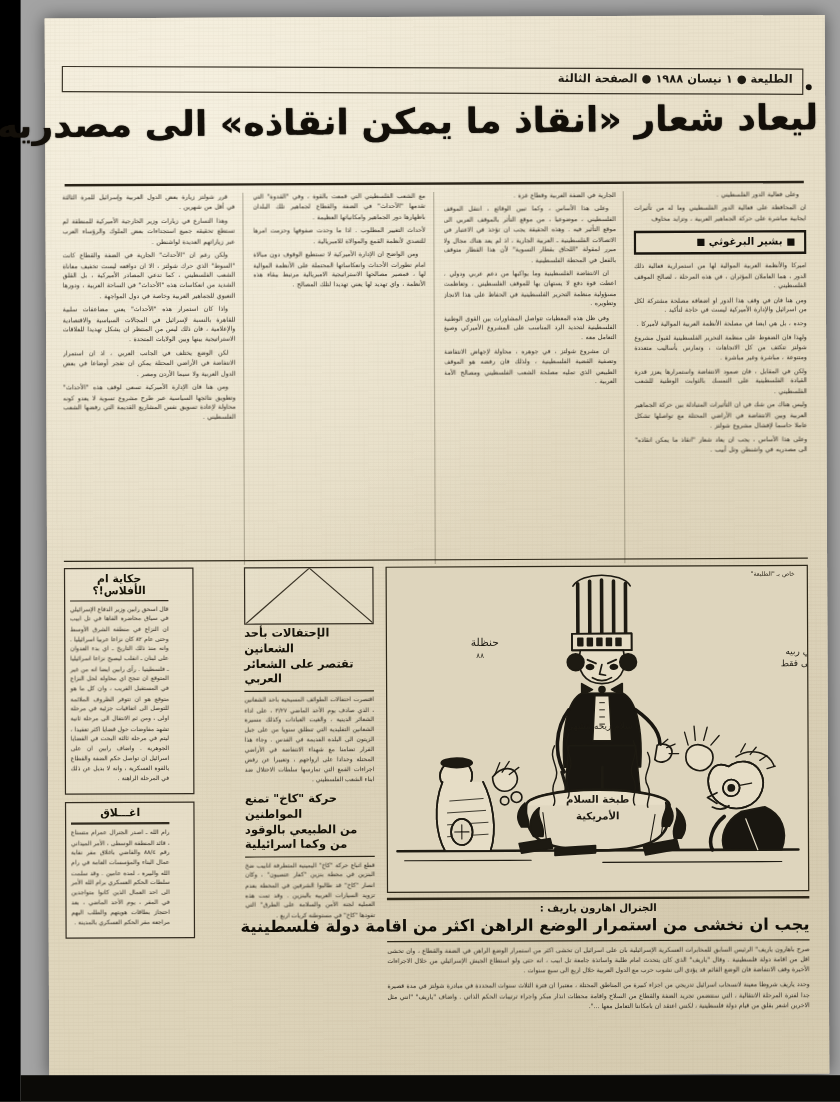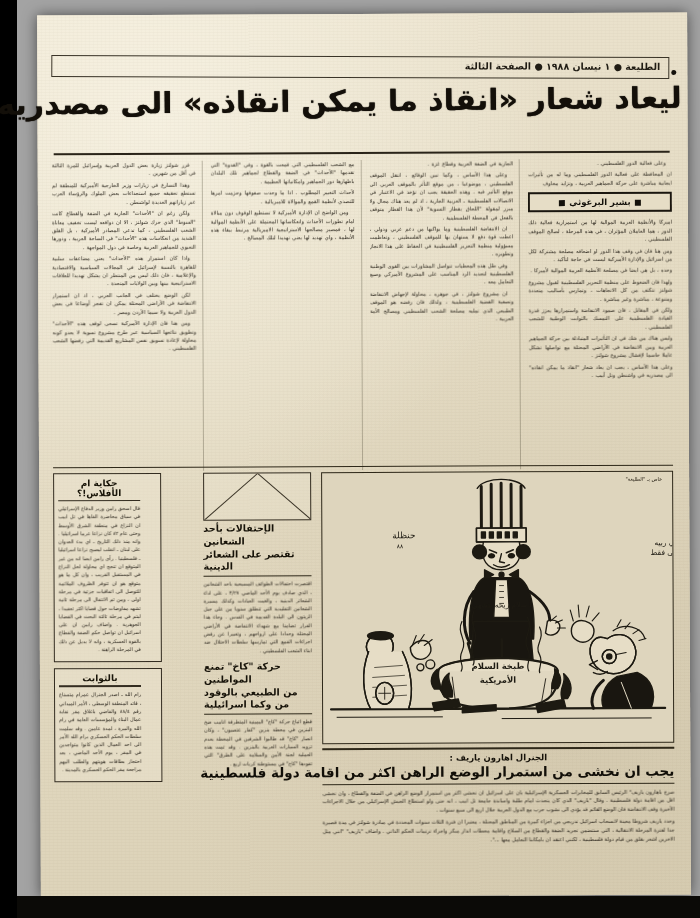--- a/index.html
+++ b/index.html
@@ -128,21 +128,21 @@
     filter: blur(.16px);
   }
   .p.lead { text-indent: 6px; }
 
   
   .byline {
     margin: 5px 0 6px 0;
     border: 2px solid #1a160f;
     background: #e6ddc6;
     padding: 3px 4px;
-    text-align: center;
+    text-align: right;
     font-size: 8.5px;
     font-weight: bold;
     color: #14110b;
     position: relative;
   }
   .byline .sq {
     display: inline-block;
     width: 6px; height: 6px;
     background: #14110b;
     vertical-align: middle;
@@ -378,21 +378,21 @@
 
     <div class="lower">
 
       <div class="leftcol">
         <div class="boxed">
           <div class="box-title">حكاية ام الأفلاس!؟</div>
           <p class="boxp">قال اسحق رابين وزير الدفاع الإسرائيلي في سياق محاضرة القاها في تل ابيب ان النزاع في منطقة الشرق الأوسط وحتى عام ٨٢ كان نزاعا عربيا اسرائيليا . وانه منذ ذلك التاريخ ـ اي بدء العدوان على لبنان ـ انقلب ليصبح نزاعا اسرائيليا ـ فلسطينيا . رأى رابين ايضا انه من غير المتوقع ان تنجح اي محاولة لحل النزاع في المستقبل القريب ، وان كل ما هو متوقع هو ان تتوفر الظروف الملائمة للتوصل الى اتفاقيات جزئية في مرحلة اولى ، ومن ثم الانتقال الى مرحلة ثانية تشهد مفاوضات حول قضايا اكثر تعقيدا ، ليتم في مرحلة ثالثة البحث في القضايا الجوهرية . واضاف رابين ان على اسرائيل ان تواصل حكم الضفة والقطاع بالقوة العسكرية ، وانه لا بديل عن ذلك في المرحلة الراهنة .</p>
         </div>
 
         <div class="boxed smallbox">
-          <div class="box-title underline2">بالثوابت</div>
+          <div class="box-title underline2">اغـــلاق</div>
           <p class="boxp">رام الله ـ اصدر الجنرال عمرام متسناع ، قائد المنطقة الوسطى ، الأمر الميداني رقم ٨٨/٤ والقاضي باغلاق مقر نقابة عمال البناء والمؤسسات العامة في رام الله والبيرة ، لمدة عامين . وقد سلمت سلطات الحكم العسكري برام الله الأمر الى احد العمال الذين كانوا متواجدين في المقر ، يوم الأحد الماضي ، بعد احتجاز بطاقات هويتهم والطلب اليهم مراجعة مقر الحكم العسكري بالمدينة .</p>
         </div>
       </div>
 
       <div class="cartoon">
         <svg viewBox="0 0 352 272" preserveAspectRatio="none">
           <g fill="none" stroke="#1d1a12" stroke-width="1.4" stroke-linecap="round" stroke-linejoin="round">
 
             <path d="M8 238 L344 238" stroke-width="2.2"></path>
             <path d="M14 246 L120 246 M180 248 L330 248" stroke-width="1"></path>
@@ -520,21 +520,21 @@
         <div class="subhead">يجب ان نخشى من استمرار الوضع الراهن اكثر من اقامة دولة فلسطينية</div>
         <p class="botp">صرح باهارون ياريف" الرئيس السابق للمخابرات العسكرية الإسرائيلية بان على اسرائيل ان تخشى اكثر من استمرار الوضع الراهن في الضفة والقطاع ، وان تخشى اقل من اقامة دولة فلسطينية . وقال "ياريف" الذي كان يتحدث امام طلبة واساتذة جامعة تل ابيب ، انه حتى ولو استطاع الجيش الإسرائيلي من خلال الاجراءات الأخيرة وقف الانتفاضة فان الوضع القائم قد يؤدي الى نشوب حرب مع الدول العربية خلال اربع الى سبع سنوات .</p>
         <p class="botp">وحدد ياريف شروطا معينة لانسحاب اسرائيل تدريجي من اجزاء كبيرة من المناطق المحتلة ، معتبرا ان فترة الثلاث سنوات المحددة في مبادرة شولتز في مدة قصيرة جدا لفترة المرحلة الانتقالية ، التي ستتضمن تجريد الضفة والقطاع من السلاح واقامة محطات انذار مبكر واجراء ترتيبات الحكم الذاتي . واضاف "ياريف" "انني مثل الاخرين اشعر بقلق من قيام دولة فلسطينية ، لكنني اعتقد ان بامكاننا التعامل معها ...".</p>
       </div>
 
       <div class="rightcol">
         <div class="sbox">
           <div class="env"></div>
           <div class="sb-title">
             <span class="l2">الإحتفالات بأحد الشعانين</span>
-            <span class="l2">تقتصر على الشعائر الدينية</span>
+            <span class="l2">تقتصر على الشعائر العربي</span>
           </div>
           <p class="boxp">اقتصرت احتفالات الطوائف المسيحية باحد الشعانين ، الذي صادف يوم الأحد الماضي ٣/٢٧ ، على اداء الشعائر الدينية ، والغيت العبادات وكذلك مسيرة الشعانين التقليدية التي تنطلق سنويا من على جبل الزيتون الى البلدة القديمة في القدس . وجاء هذا القرار تضامنا مع شهداء الانتفاضة في الأراضي المحتلة وحدادا على ارواحهم ، وتعبيرا عن رفض اجراءات القمع التي تمارسها سلطات الاحتلال ضد ابناء الشعب الفلسطيني .</p>
         </div>
 
         <div class="sbox">
           <div class="sb-title">
             <span class="l2">حركة "كاخ" تمنع المواطنين</span>
             <span class="l2">من الطبيعي بالوقود</span>
             <span class="l2">من وكما اسرائيلية</span>
           </div>

